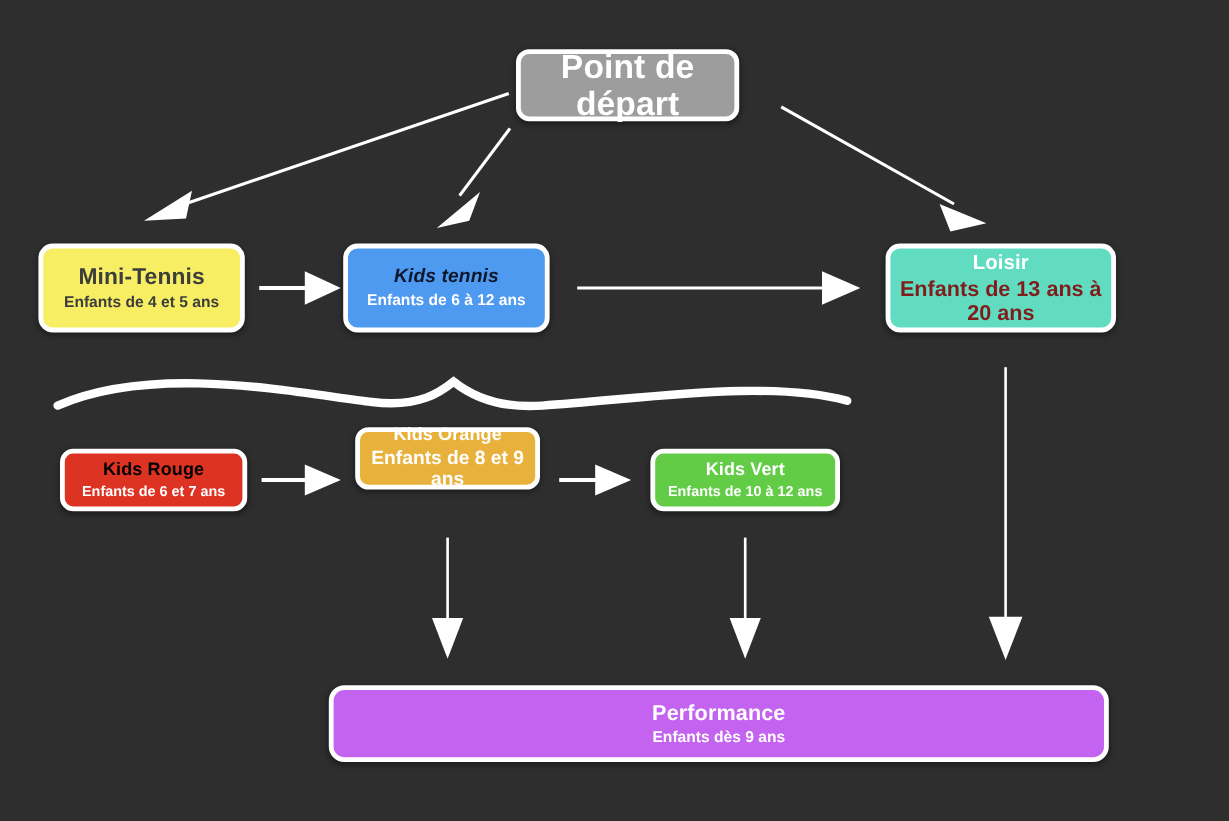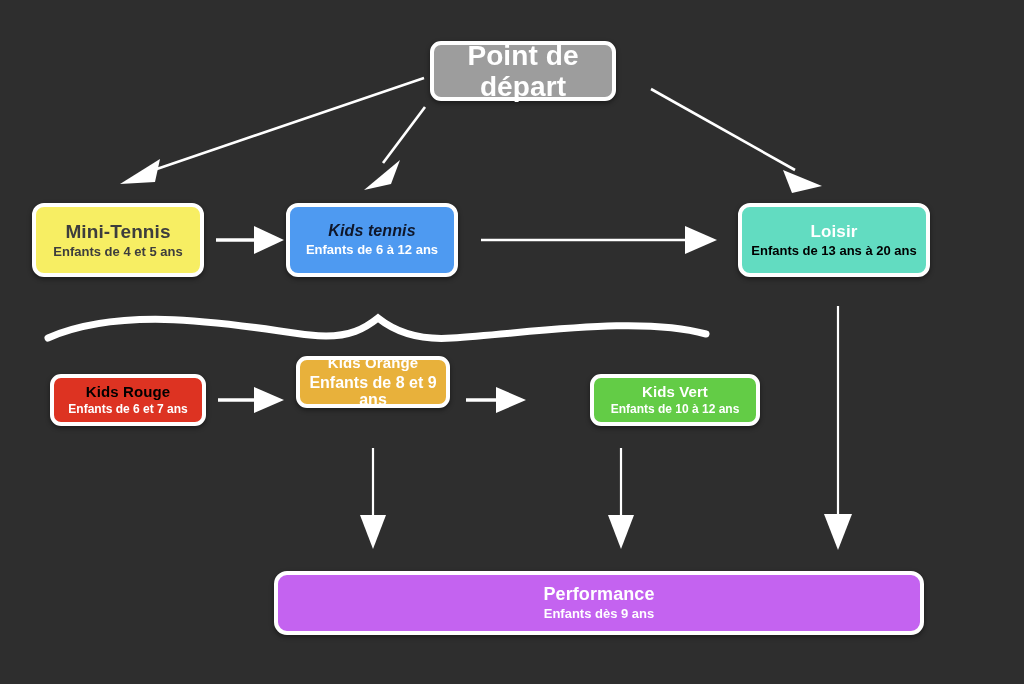--- a/index.html
+++ b/index.html
@@ -68,21 +68,21 @@
   }
   #n-kids .title { font-size: 16px; color: #0f172a; font-style: italic; }
   #n-kids .sub { font-size: 13px; color: #ffffff; margin-top: 3px; }
 
   #n-loisir {
     left: 738px; top: 203px;
     width: 192px; height: 74px;
     background: #62dcc1;
   }
   #n-loisir .title { font-size: 17px; color: #ffffff; }
-  #n-loisir .sub { font-size: 13px; color: #000000; margin-top: 3px; }
+  #n-loisir .sub { font-size: 18px; color: #7f1d1d; margin-top: 3px; }
 
   
   #n-rouge {
     left: 50px; top: 374px;
     width: 156px; height: 52px;
     background: #dd3322;
     border-radius: 11px;
   }
   #n-rouge .title { font-size: 15px; color: #000000; }
   #n-rouge .sub { font-size: 12px; color: #ffffff; margin-top: 2px; }
@@ -91,24 +91,23 @@
     left: 296px; top: 356px;
     width: 154px; height: 52px;
     background: #e8b13b;
     border-radius: 11px;
   }
   #n-orange .title { font-size: 15px; color: #ffffff; }
   #n-orange .sub { font-size: 16px; color: #ffffff; margin-top: 2px; }
 
   #n-vert {
     left: 542px; top: 374px;
-    width: 170px; height: 52px;
+    width: 158px; height: 52px;
     background: #63cc46;
     border-radius: 11px;
-    margin-left: 48px;
   }
   #n-vert .title { font-size: 15px; color: #ffffff; }
   #n-vert .sub { font-size: 12px; color: #ffffff; margin-top: 2px; }
 
   
   #n-perf {
     left: 274px; top: 571px;
     width: 650px; height: 64px;
     background: #c463f0;
     border-radius: 13px;

